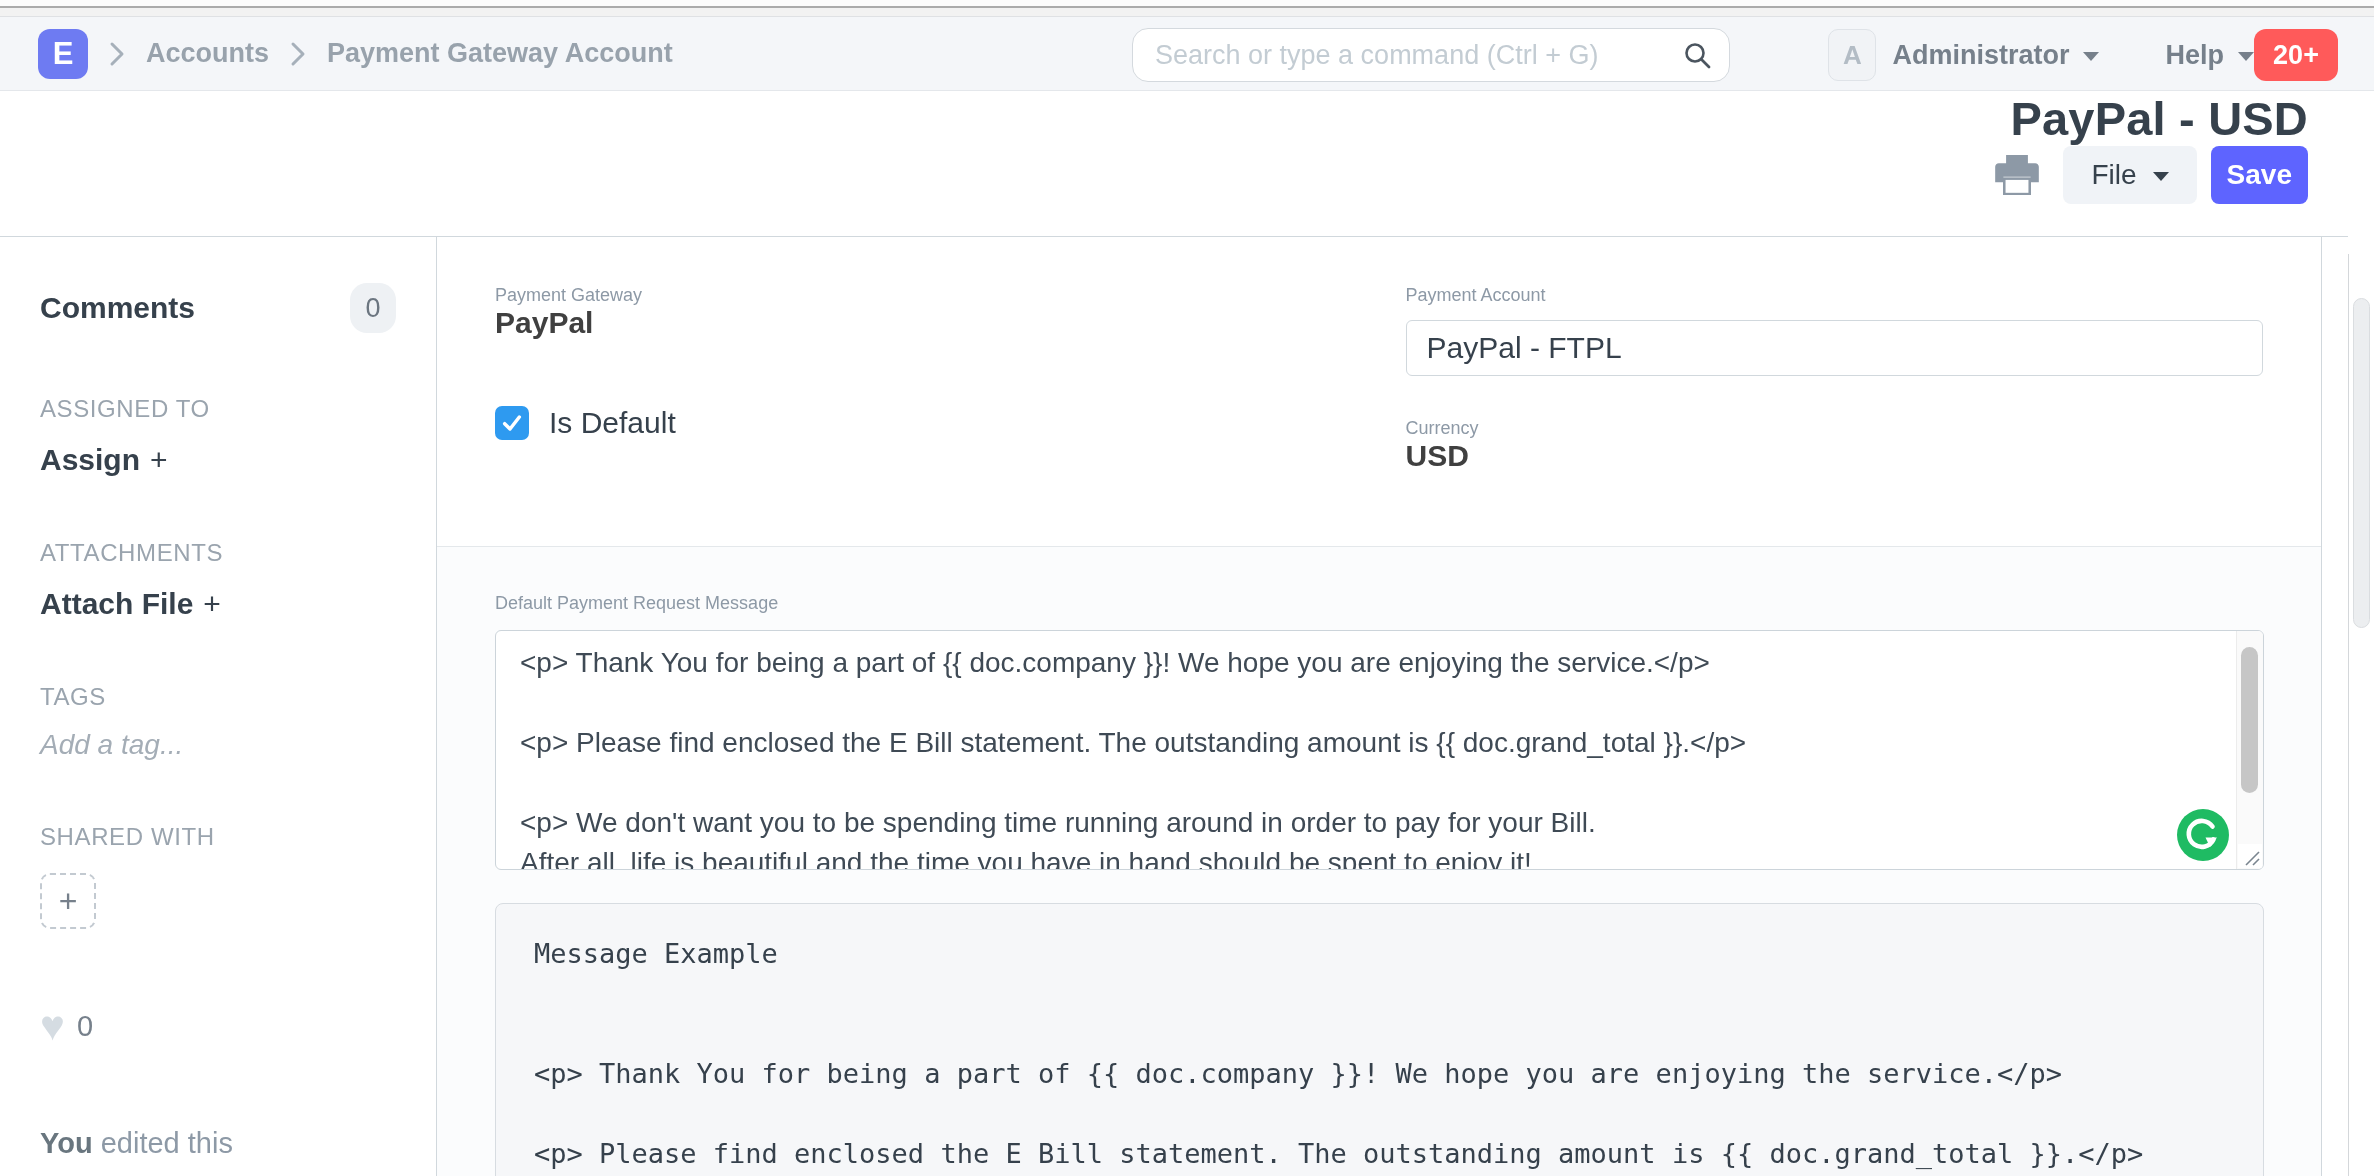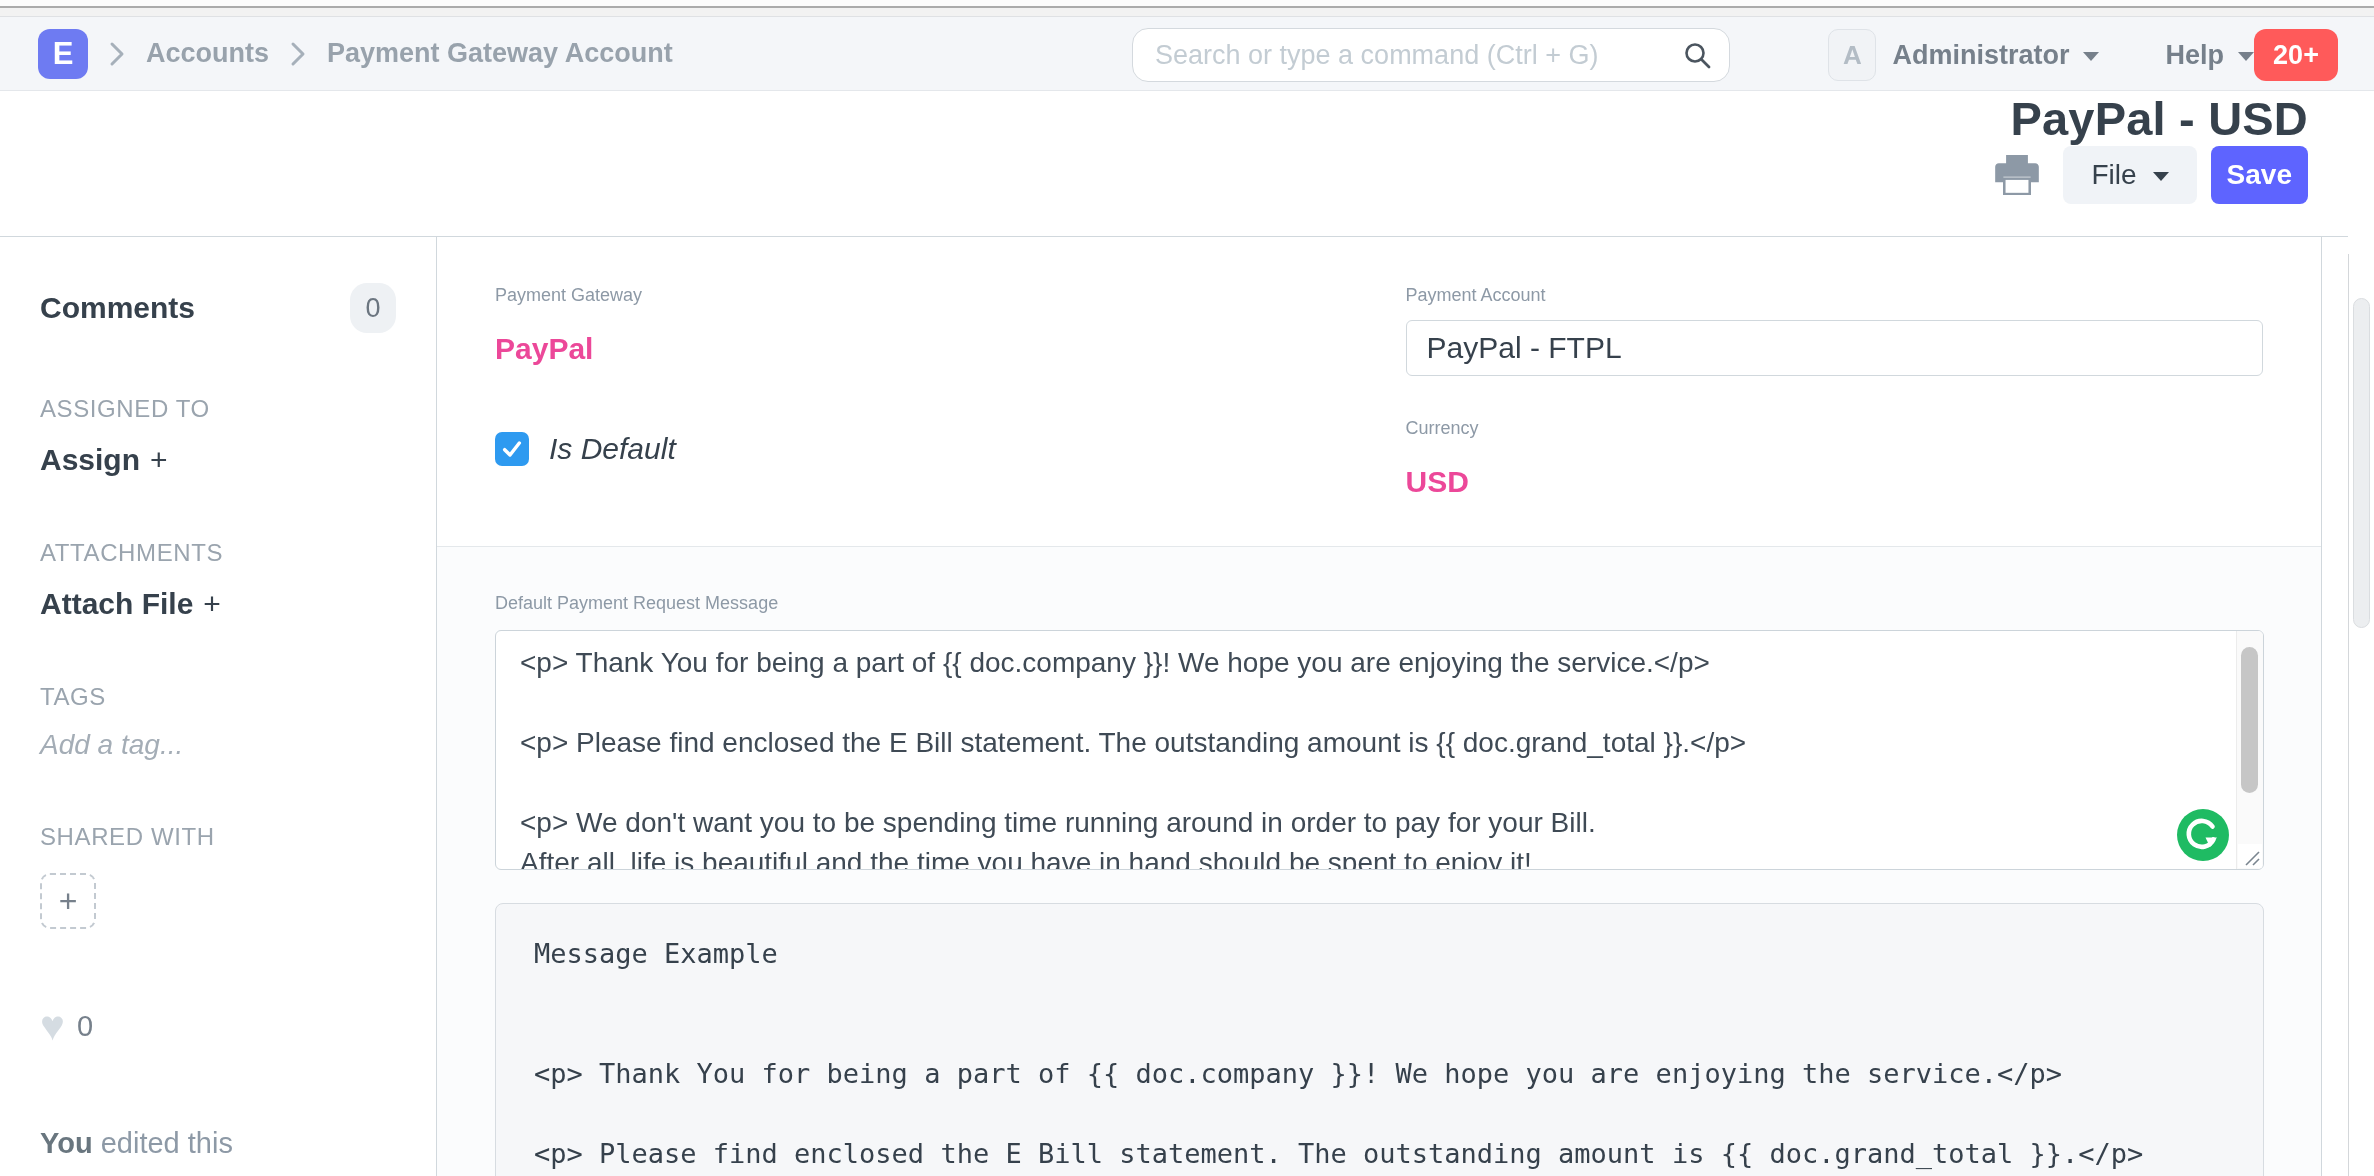--- a/index.html
+++ b/index.html
@@ -82,27 +82,27 @@
   .heart{ font-size:42px; color:#d5dce2; line-height:1; margin-right:12px; }
   .likes-count{ font-size:29px; color:#76808b; }
   .edited{ margin-top:74px; font-size:29px; color:#8d99a6; line-height:45px; }
   .edited b{ color:#69767f; }
   
   .main{ position:absolute; left:437px; top:0; width:1885px; height:100%; border-right:1px solid #d1d8dd; background:#fff; }
   .section-1{ height:310px; border-bottom:1px solid #e4e8eb; display:flex; padding:48px 58px 0 58px; }
   .col-left{ width:51.5%; }
   .col-right{ flex:1; }
   .field-label{ font-size:18px; color:#8d99a6; }
-  .field-value{ margin-top:26px; font-size:30px; font-weight:700; color:#ec4899; }
+  .field-value{ margin-top:0; font-size:30px; font-weight:700; color:#404040; }
   .check-row{ margin-top:66px; display:flex; align-items:center; cursor:pointer; }
   .checkbox{
     width:34px; height:34px; border-radius:7px; background:#2e9af0;
     display:flex; align-items:center; justify-content:center;
   }
-  .check-label{ font-size:30px; color:#36414c; margin-left:20px;font-style:italic; }
+  .check-label{ font-size:30px; color:#36414c; margin-left:20px; }
   .text-input{
     margin-top:14px; width:100%; height:56px; border:1px solid #d1d8dd; border-radius:6px; background:#fff;
     font-family:"Liberation Sans", sans-serif; font-size:30px; color:#36414c; padding:0 20px; outline:none;
   }
   .currency-label{ margin-top:42px; }
   .section-2{ background:#fbfcfd; padding:46px 58px 0 58px; height:629px; }
   .fake-textarea{
     position:relative; margin-top:16px; width:1769px; height:240px; background:#fff;
     border:1px solid #ccd4da; border-radius:6px; overflow:hidden; cursor:text;
   }

